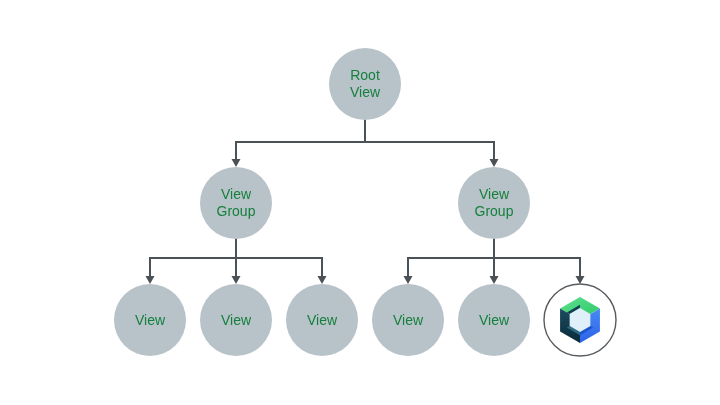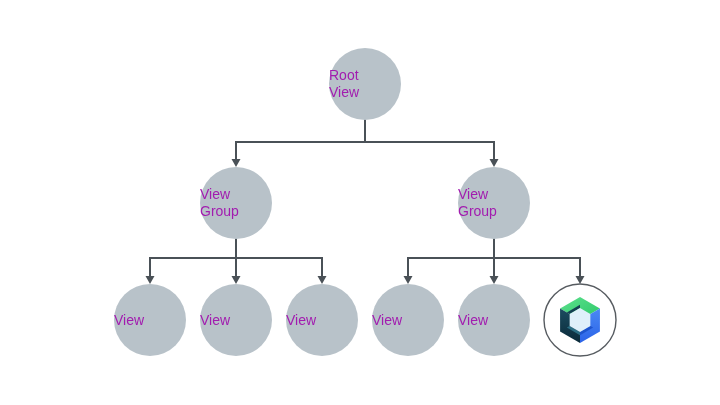--- a/index.html
+++ b/index.html
@@ -1,22 +1,22 @@
 <!DOCTYPE html>
 <html><head>
 <meta charset="utf-8">
 <style>
   html,body{margin:0;padding:0;}
   body{width:720px;height:405px;background:#ffffff;overflow:hidden;
        font-family:"Liberation Sans",sans-serif;}
   .canvas{position:relative;width:720px;height:405px;background:#ffffff;}
   .layer{position:absolute;left:0;top:0;}
   .label{position:absolute;width:72px;height:72px;display:flex;
-         flex-direction:column;align-items:flex-start;justify-content:center;
-         text-align:center;font-size:14px;line-height:17px;color:#a21caf;
+         flex-direction:column;align-items:center;justify-content:center;
+         text-align:center;font-size:14px;line-height:17px;color:#15803d;
          pointer-events:none;}
   .lbl-root {left:329px;top:48px;}
   .lbl-gl   {left:200px;top:167px;}
   .lbl-gr   {left:458px;top:167px;}
   .lbl-v1   {left:114px;top:284px;}
   .lbl-v2   {left:200px;top:284px;}
   .lbl-v3   {left:286px;top:284px;}
   .lbl-v4   {left:372px;top:284px;}
   .lbl-v5   {left:458px;top:284px;}
 </style>

